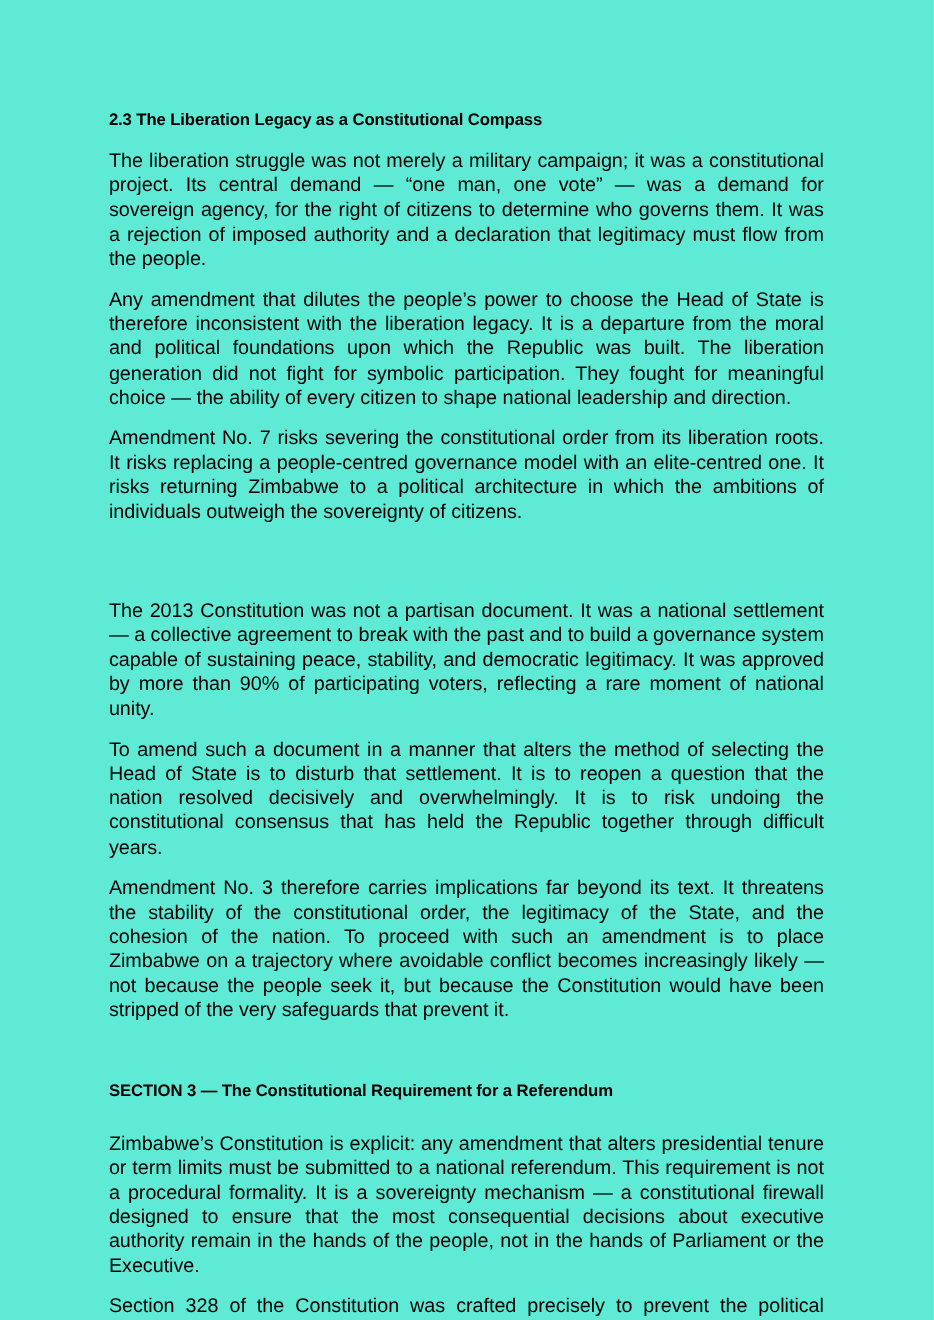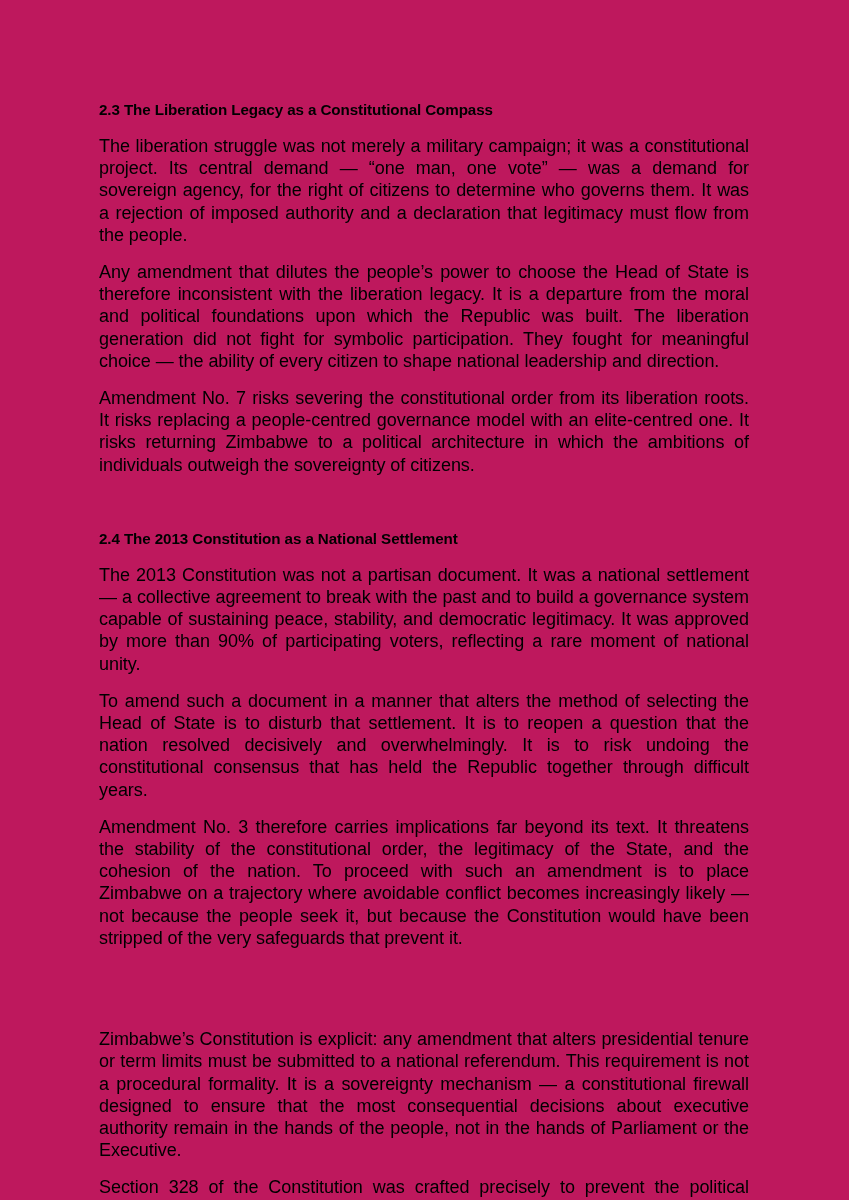--- a/index.html
+++ b/index.html
@@ -9,21 +9,21 @@
     background: #ffffff;
   }
   body {
     font-family: "Liberation Sans", sans-serif;
     color: #000000;
   }
   .page {
     position: relative;
     width: 849px;
     height: 1200px;
-    background: #be185d;
+    background: #5eead4;
     margin: 0 auto;
     overflow: hidden;
     box-sizing: border-box;
   }
   .content {
     position: absolute;
     left: 99px;
     top: 100px;
     width: 650px;
   }
@@ -64,30 +64,30 @@
     <h2 class="heading">2.3 The Liberation Legacy as a Constitutional Compass</h2>
     <div class="gap-head-to-para"></div>
     <p class="para">The liberation struggle was not merely a military campaign; it was a constitutional project. Its central demand — “one man, one vote” — was a demand for sovereign agency, for the right of citizens to determine who governs them. It was a rejection of imposed authority and a declaration that legitimacy must flow from the people.</p>
     <div class="gap-para-to-para"></div>
     <p class="para">Any amendment that dilutes the people’s power to choose the Head of State is therefore inconsistent with the liberation legacy. It is a departure from the moral and political foundations upon which the Republic was built. The liberation generation did not fight for symbolic participation. They fought for meaningful choice — the ability of every citizen to shape national leadership and direction.</p>
     <div class="gap-para-to-para"></div>
     <p class="para">Amendment No. 7 risks severing the constitutional order from its liberation roots. It risks replacing a people-centred governance model with an elite-centred one. It risks returning Zimbabwe to a political architecture in which the ambitions of individuals outweigh the sovereignty of citizens.</p>
 
     <div class="gap-para-to-section"></div>
 
-    <h2 class="heading">2.4 The 2013 Constitution as a National Settlement</h2>
     <div class="gap-head-to-para"></div>
     <p class="para">The 2013 Constitution was not a partisan document. It was a national settlement — a collective agreement to break with the past and to build a governance system capable of sustaining peace, stability, and democratic legitimacy. It was approved by more than 90% of participating voters, reflecting a rare moment of national unity.</p>
     <div class="gap-para-to-para"></div>
     <p class="para">To amend such a document in a manner that alters the method of selecting the Head of State is to disturb that settlement. It is to reopen a question that the nation resolved decisively and overwhelmingly. It is to risk undoing the constitutional consensus that has held the Republic together through difficult years.</p>
     <div class="gap-para-to-para"></div>
     <p class="para">Amendment No. 3 therefore carries implications far beyond its text. It threatens the stability of the constitutional order, the legitimacy of the State, and the cohesion of the nation. To proceed with such an amendment is to place Zimbabwe on a trajectory where avoidable conflict becomes increasingly likely — not because the people seek it, but because the Constitution would have been stripped of the very safeguards that prevent it.</p>
 
     <div class="gap-para-to-section"></div>
 
+    <h2 class="heading">SECTION 3 — The Constitutional Requirement for a Referendum</h2>
     <div class="gap-heading-to-subheading"></div>
     <div class="gap-subhead-to-para"></div>
     <p class="para">Zimbabwe’s Constitution is explicit: any amendment that alters presidential tenure or term limits must be submitted to a national referendum. This requirement is not a procedural formality. It is a sovereignty mechanism — a constitutional firewall designed to ensure that the most consequential decisions about executive authority remain in the hands of the people, not in the hands of Parliament or the Executive.</p>
     <div class="gap-para-to-para"></div>
     <p class="para">Section 328 of the Constitution was crafted precisely to prevent the political manipulation of presidential tenure. It reflects the hard-earned lessons of our history: that when the duration of executive power can be altered by those who stand to benefit from the alteration, the Republic becomes vulnerable to authoritarian drift. The referendum requirement therefore protects the people from the ambitions of incumbents and ensures that the Constitution cannot be reshaped to suit the political needs of the moment.</p>
 
   </div>
 </div>
 
 </body></html>

